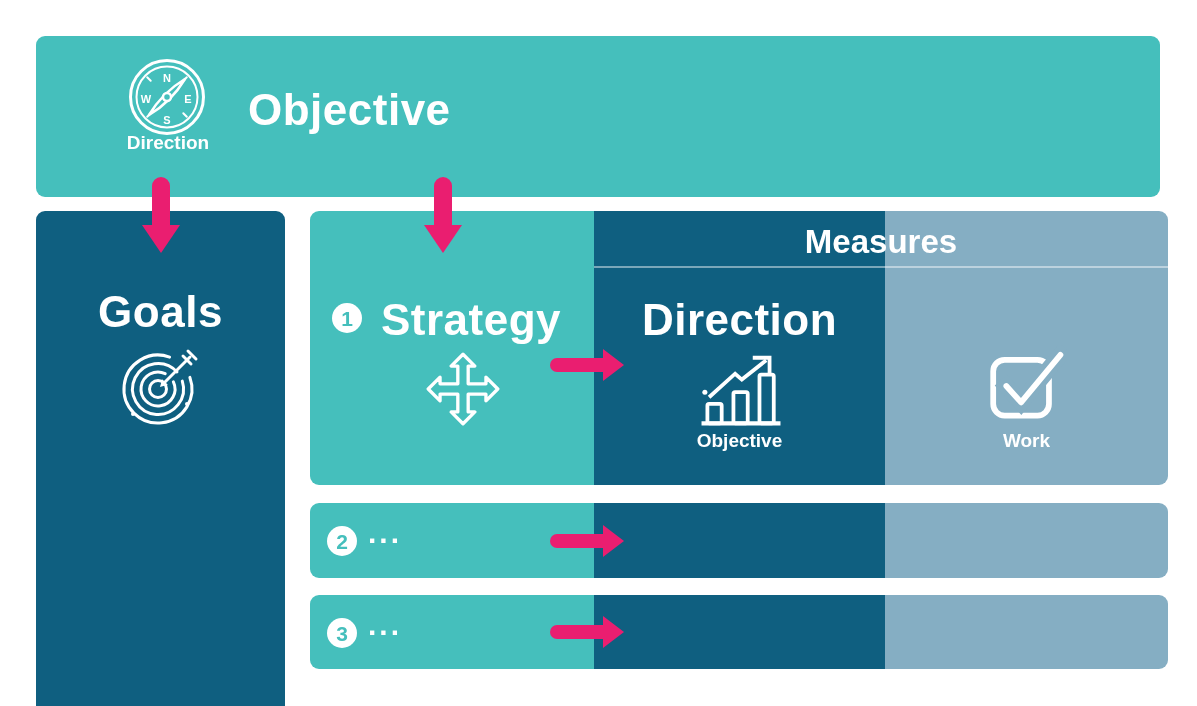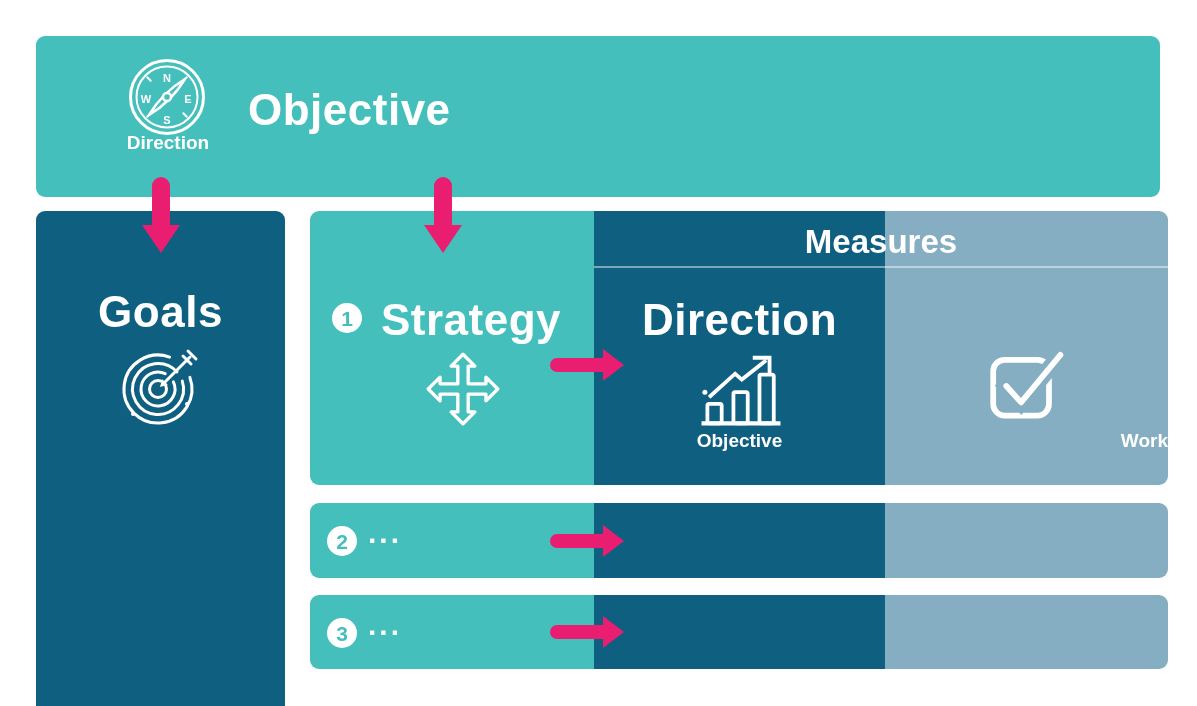--- a/index.html
+++ b/index.html
@@ -101,21 +101,21 @@
       <path d="M64 10 H84 V30" stroke-width="4.5"></path>
       <circle cx="7" cy="51" r="3" fill="#ffffff" stroke="none"></circle>
     </svg>
     <div class="caption" style="left:284px;width:291px;top:220px;">Objective</div>
 
     <svg class="abs" style="left:675px;top:134px;" width="82" height="82" viewBox="0 0 100 100" fill="none">
       <rect x="10" y="18" width="68" height="68" rx="14" stroke="#ffffff" stroke-width="7"></rect>
       <polyline points="26,50 44,70 92,12" stroke="#85AEC3" stroke-width="20" stroke-linecap="square"></polyline>
       <polyline points="26,50 44,70 92,12" stroke="#ffffff" stroke-width="7" stroke-linecap="round" stroke-linejoin="round"></polyline>
     </svg>
-    <div class="caption" style="left:575px;width:283px;top:220px;text-align:right;">Work</div>
+    <div class="caption" style="left:575px;width:283px;top:220px;">Work</div>
   </div>
 
   <div class="box row row2">
     <div class="cell cell-teal"></div>
     <div class="cell cell-dark"></div>
     <div class="cell cell-light"></div>
     <div class="badge" style="left:17px;top:23px;">2</div>
     <div class="dots" style="left:58px;top:5px;">...</div>
   </div>
 

